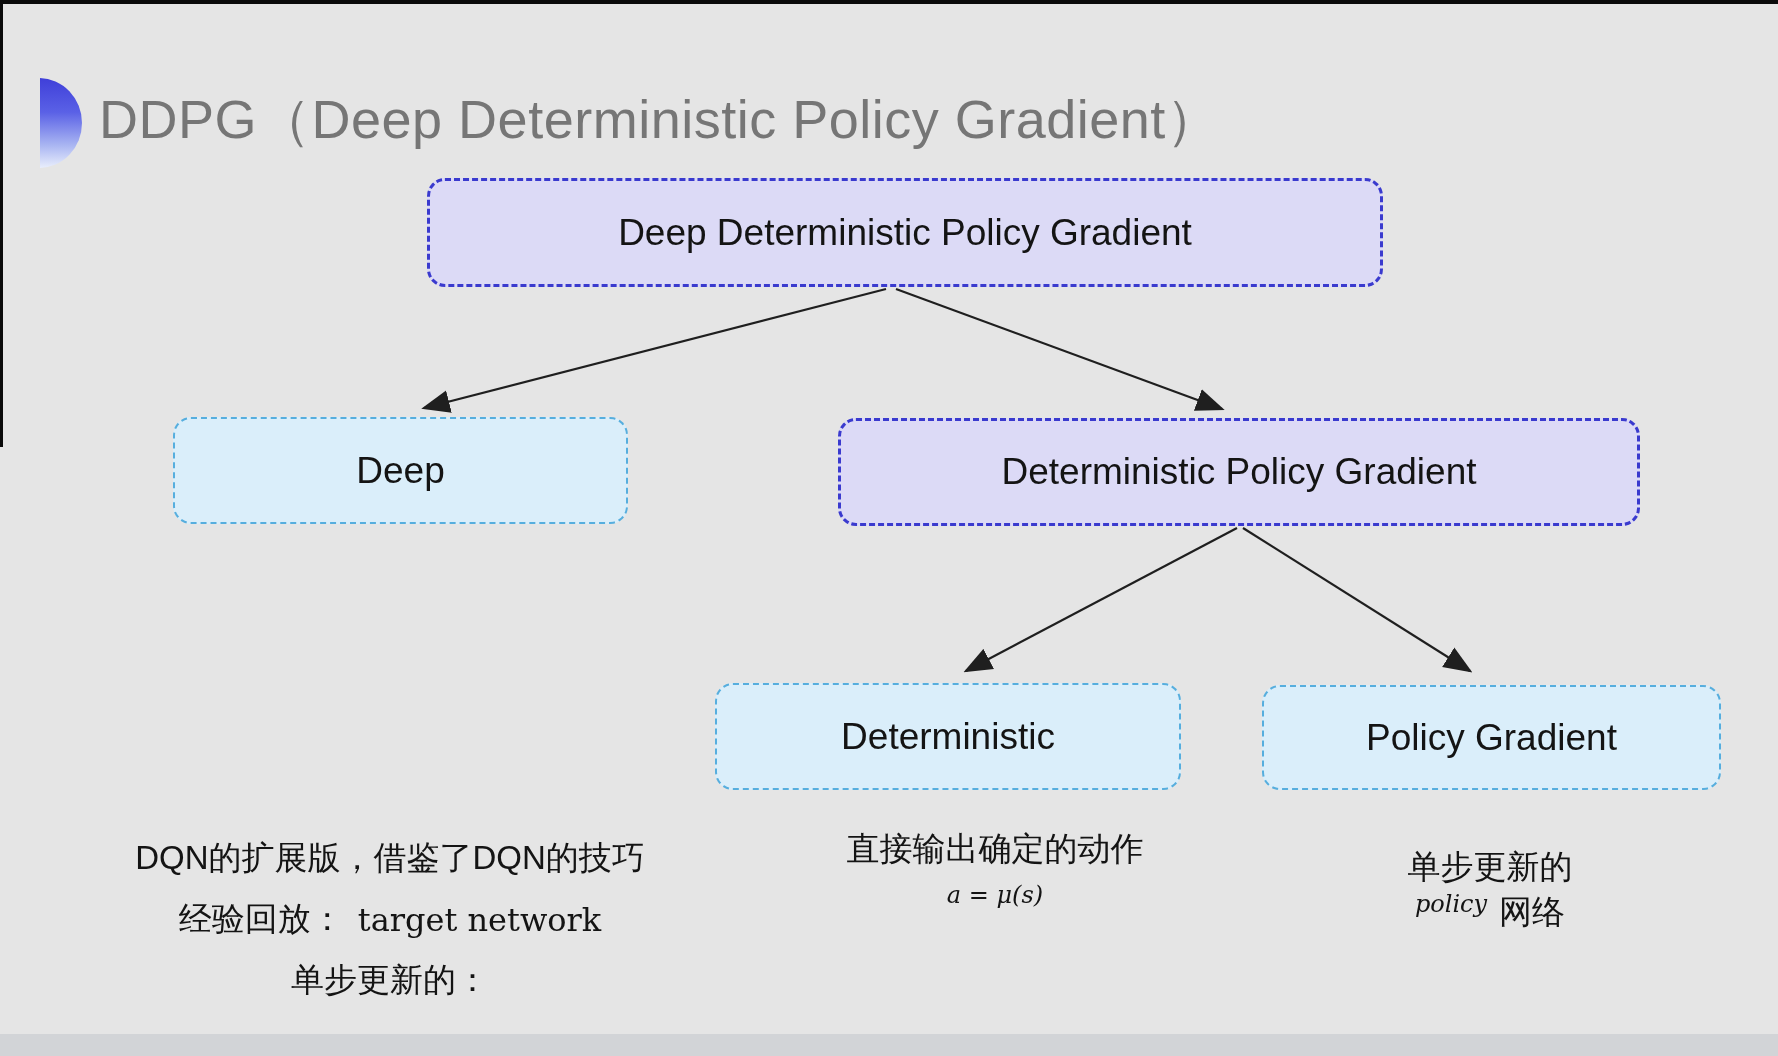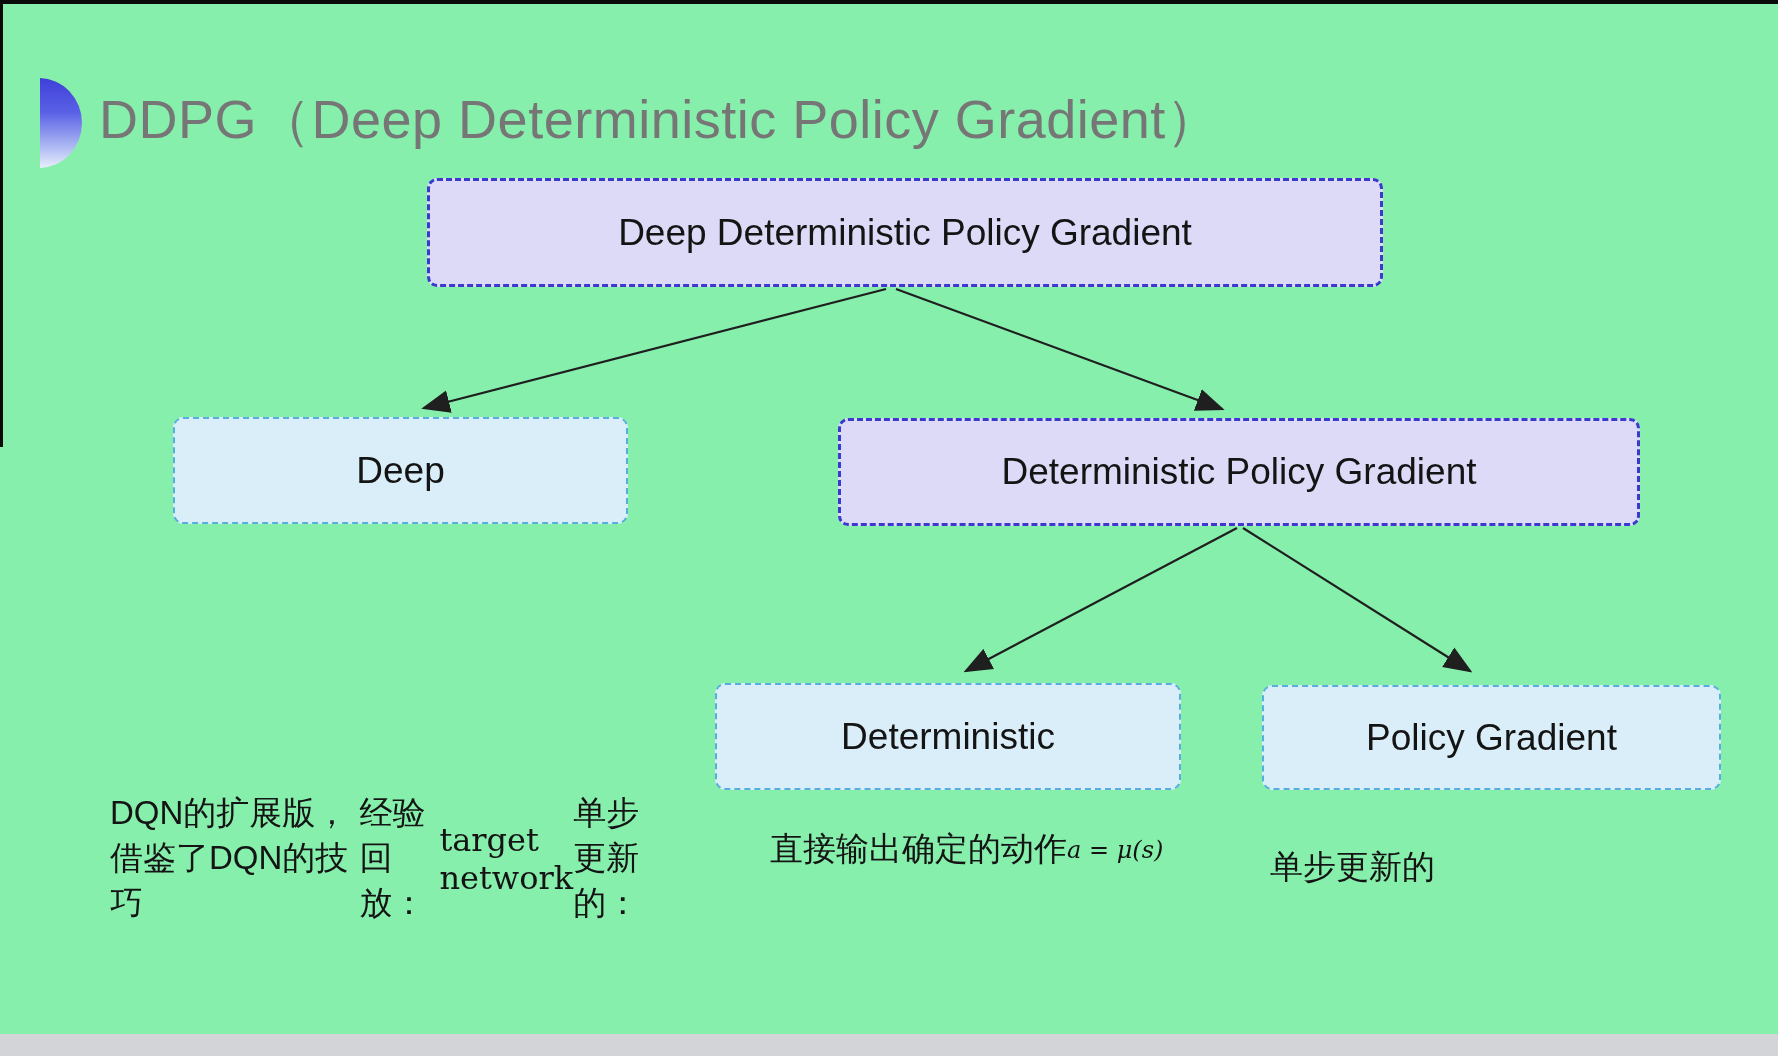--- a/index.html
+++ b/index.html
@@ -1,52 +1,52 @@
 <!DOCTYPE html>
 <html><head>
 <meta charset="utf-8">
 <style>
   html,body{margin:0;padding:0;background:#ffffff;}
   #stage{
     position:relative;width:1778px;height:1056px;overflow:hidden;
-    background:#86efac;font-family:"Liberation Sans",sans-serif;
+    background:#e5e5e5;font-family:"Liberation Sans",sans-serif;
   }
   
   .frame-top{position:absolute;left:0;top:0;width:1778px;height:4px;background:#0a0a0a;}
   .frame-left{position:absolute;left:0;top:0;width:3px;height:447px;background:#0a0a0a;}
   .frame-bottom{position:absolute;left:0;top:1034px;width:1778px;height:22px;background:#d2d4d7;}
 
   
   .bullet-wrap{position:absolute;left:40px;top:78px;width:42px;height:90px;overflow:hidden;}
   .bullet-wrap .half-circle{
     position:absolute;left:-44px;top:0;width:86px;height:90px;border-radius:50%;
     background:linear-gradient(180deg,#3f3fd9 0%,#5a61e6 38%,#aab6f2 75%,#e9eefc 100%);
   }
   .page-title{
     position:absolute;left:99px;top:72px;height:96px;display:flex;align-items:center;
     font-size:54px;color:#767676;letter-spacing:0.5px;white-space:nowrap;
   }
 
   
   .node{
     position:absolute;display:flex;align-items:center;justify-content:center;
-    border-radius:10px;font-size:37px;color:#141414;white-space:nowrap;
+    border-radius:18px;font-size:37px;color:#141414;white-space:nowrap;
   }
   .node.purple{background:#dcdaf6;border:3px dashed #3a3ace;}
   .node.cyan{background:#daeefa;border:2.5px dashed #56aede;}
   #node-root{left:427px;top:178px;width:950px;height:103px;}
   #node-deep{left:173px;top:417px;width:451px;height:103px;}
   #node-dpg{left:838px;top:418px;width:796px;height:102px;}
   #node-deterministic{left:715px;top:683px;width:462px;height:103px;}
   #node-policy-gradient{left:1262px;top:685px;width:455px;height:101px;}
 
   .edges{position:absolute;left:0;top:0;width:1778px;height:1056px;}
 
   
-  .note-col{position:absolute;display:flex;flex-direction:row;align-items:center;color:#141414;}
+  .note-col{position:absolute;display:flex;flex-direction:column;align-items:center;color:#141414;}
   #note-deep{left:110px;top:828px;width:560px;}
   #note-deep .note-line{height:61px;display:flex;align-items:center;font-size:33px;}
   #note-deterministic{left:770px;top:827px;width:450px;}
   #note-deterministic .note-line{height:45px;display:flex;align-items:center;font-size:33px;}
   #note-policy-gradient{left:1270px;top:845px;width:440px;}
   #note-policy-gradient .note-line{height:45px;display:flex;align-items:flex-start;font-size:33px;}
   .term{font-family:"DejaVu Serif","Liberation Serif",serif;font-size:32px;margin-left:14px;}
   .formula{font-family:"DejaVu Serif","Liberation Serif",serif;font-style:italic;font-size:24px;}
   .zh-suffix{margin-left:12px;}
 </style>
@@ -116,15 +116,19 @@
     </div>
     <div class="note-line">
       <span class="formula">a = μ(s)</span>
     </div>
   </div>
 
   <div id="note-policy-gradient" class="note-col">
     <div class="note-line">
       <span>单步更新的</span>
     </div>
+    <div class="note-line">
+      <span class="formula">policy</span>
+      <span class="zh-suffix">网络</span>
+    </div>
   </div>
 
 </div>
 
 </body></html>

